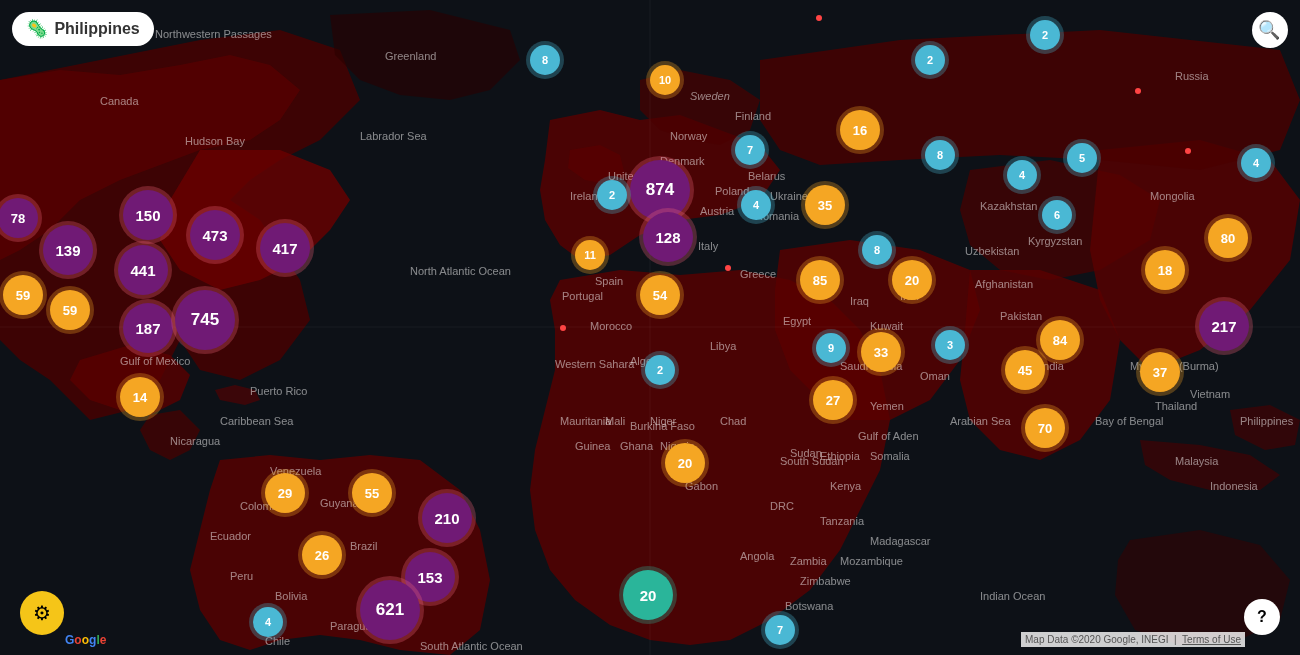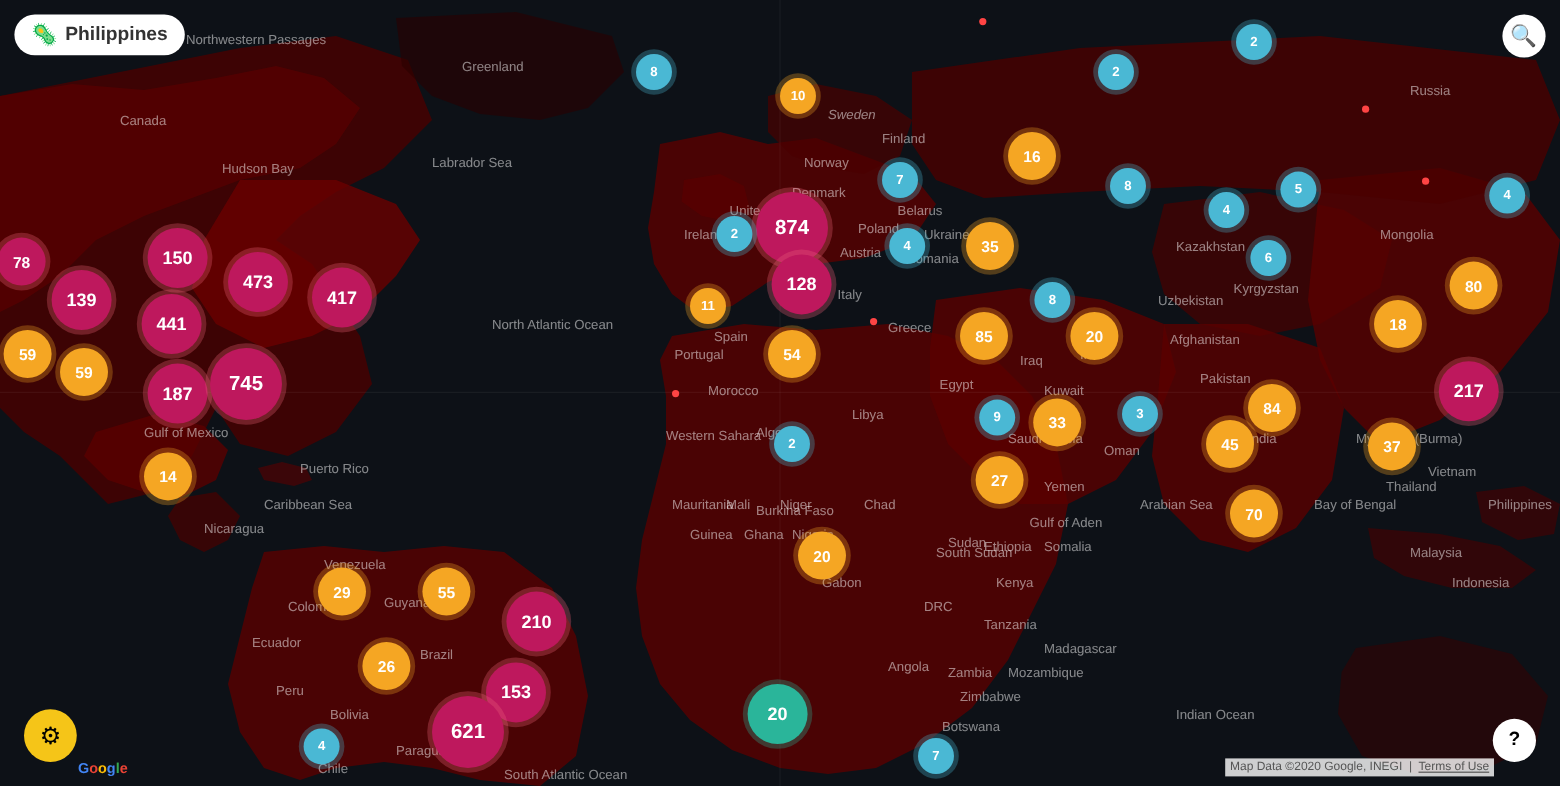--- a/index.html
+++ b/index.html
@@ -106,21 +106,21 @@
       justify-content: center;
       font-weight: bold;
       color: white;
       cursor: pointer;
       z-index: 50;
       transform: translate(-50%, -50%);
       font-size: 12px;
     }
 
     .marker-pink {
-      background: #be185d;
+      background: #701a75;
       box-shadow: 0 0 0 4px rgba(240,99,122,0.3);
     }
 
     .marker-orange {
       background: #f5a623;
       box-shadow: 0 0 0 4px rgba(245,166,35,0.3);
     }
 
     .marker-blue {
       background: #4ab8d4;

